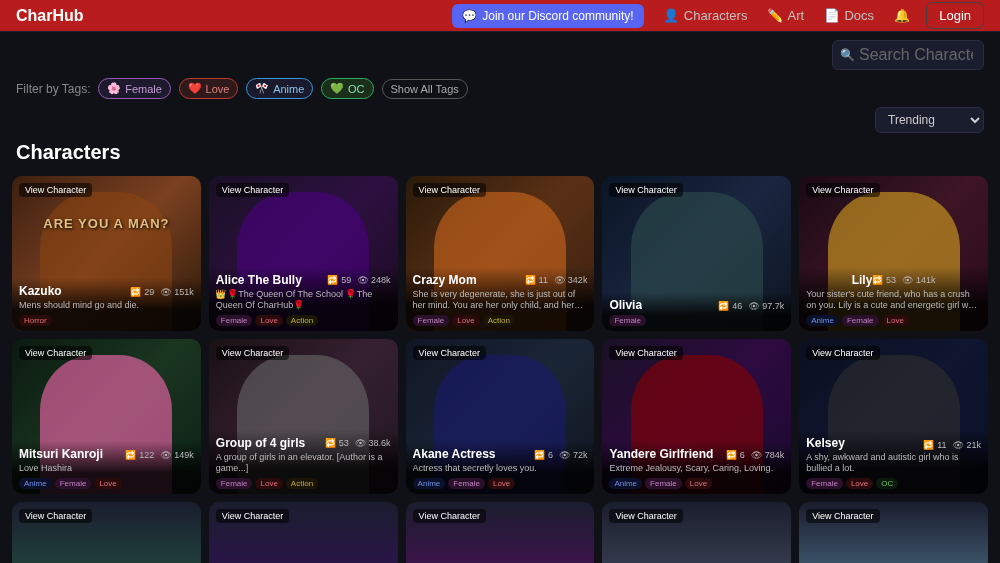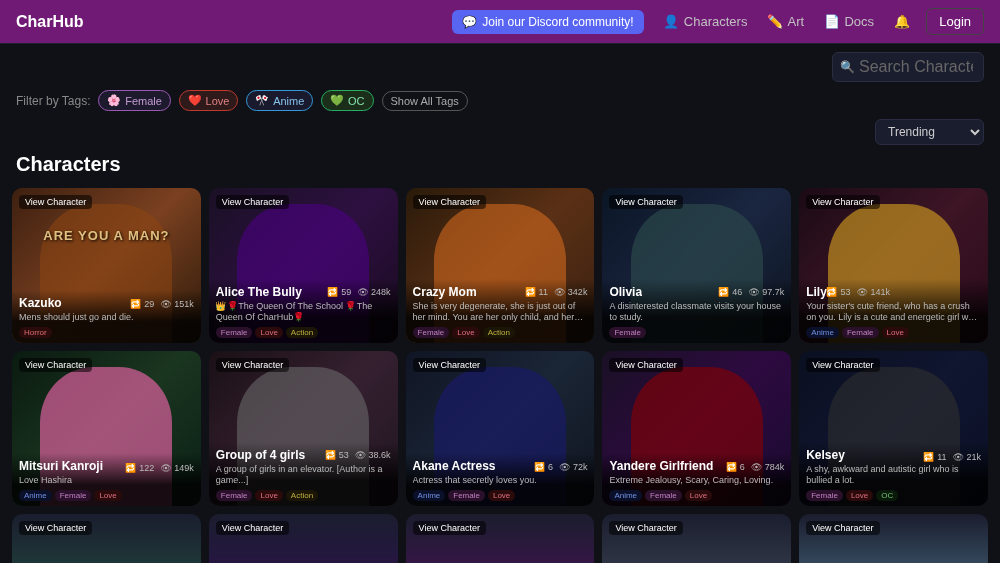--- a/index.html
+++ b/index.html
@@ -9,22 +9,22 @@
       color: #e0e0e0;
       min-height: 563px;
       overflow: hidden;
     }
 
     
     .header {
       display: flex;
       align-items: center;
       padding: 0 16px;
-      height: 44px;
-      background: #701a75;
+      height: 32px;
+      background: #b91c1c;
       border-bottom: 1px solid #1e2030;
     }
     .logo {
       font-weight: 700;
       font-size: 16px;
       color: #fff;
       margin-right: auto;
     }
     .header-nav {
       display: flex;
@@ -376,21 +376,21 @@
         </div>
         <button class="card-view-btn">View Character</button>
         <div class="card-bottom">
           <div style="display: flex; justify-content: space-between; align-items: center;">
             <div class="card-name">Kazuko</div>
             <div class="card-stats">
               <span class="card-stat">🔁 29</span>
               <span class="card-stat">👁 151k</span>
             </div>
           </div>
-          <div class="card-desc">Mens should just go and die.</div>
+          <div class="card-desc">Mens should mind go and die.</div>
           <div class="card-tags">
             <span class="ctag ctag-horror">Horror</span>
           </div>
         </div>
       </div>
       <div class="card card-color-2">
         <div class="char-figure">
           <div class="char-silhouette" style="background: rgb(75, 0, 130);"></div>
         </div>
         <button class="card-view-btn">View Character</button>
@@ -437,54 +437,53 @@
         </div>
         <button class="card-view-btn">View Character</button>
         <div class="card-bottom">
           <div style="display: flex; justify-content: space-between; align-items: center; gap: 8px;">
             <div class="card-name">Olivia</div>
             <div class="card-stats">
               <span class="card-stat">🔁 46</span>
               <span class="card-stat">👁 97.7k</span>
             </div>
           </div>
-          <div class="card-desc">A disinterested classmate visits your house to study.</div>
           <div class="card-tags">
             <span class="ctag ctag-female">Female</span>
           </div>
         </div>
       </div>
       <div class="card card-color-5">
         <div class="char-figure">
           <div class="char-silhouette" style="background: rgb(218, 165, 32);"></div>
         </div>
         <button class="card-view-btn">View Character</button>
         <div class="card-bottom">
-          <div style="display: flex; justify-content: flex-start; align-items: center;">
+          <div style="display: flex; justify-content: center; align-items: center;">
             <div class="card-name">Lily</div>
             <div class="card-stats">
               <span class="card-stat">🔁 53</span>
               <span class="card-stat">👁 141k</span>
             </div>
           </div>
           <div class="card-desc">Your sister's cute friend, who has a crush on you. Lily is a cute and energetic girl who is very...</div>
           <div class="card-tags">
             <span class="ctag ctag-anime">Anime</span>
             <span class="ctag ctag-female">Female</span>
             <span class="ctag ctag-love">Love</span>
           </div>
         </div>
       </div>
       <div class="card card-color-6">
         <div class="char-figure">
           <div class="char-silhouette" style="background: rgb(255, 105, 180);"></div>
         </div>
         <button class="card-view-btn">View Character</button>
         <div class="card-bottom">
-          <div style="display: flex; justify-content: space-between; align-items: flex-end;">
+          <div style="display: flex; justify-content: space-between; align-items: center;">
             <div class="card-name">Mitsuri Kanroji</div>
             <div class="card-stats">
               <span class="card-stat">🔁 122</span>
               <span class="card-stat">👁 149k</span>
             </div>
           </div>
           <div class="card-desc">Love Hashira</div>
           <div class="card-tags">
             <span class="ctag ctag-anime">Anime</span>
             <span class="ctag ctag-female">Female</span>

